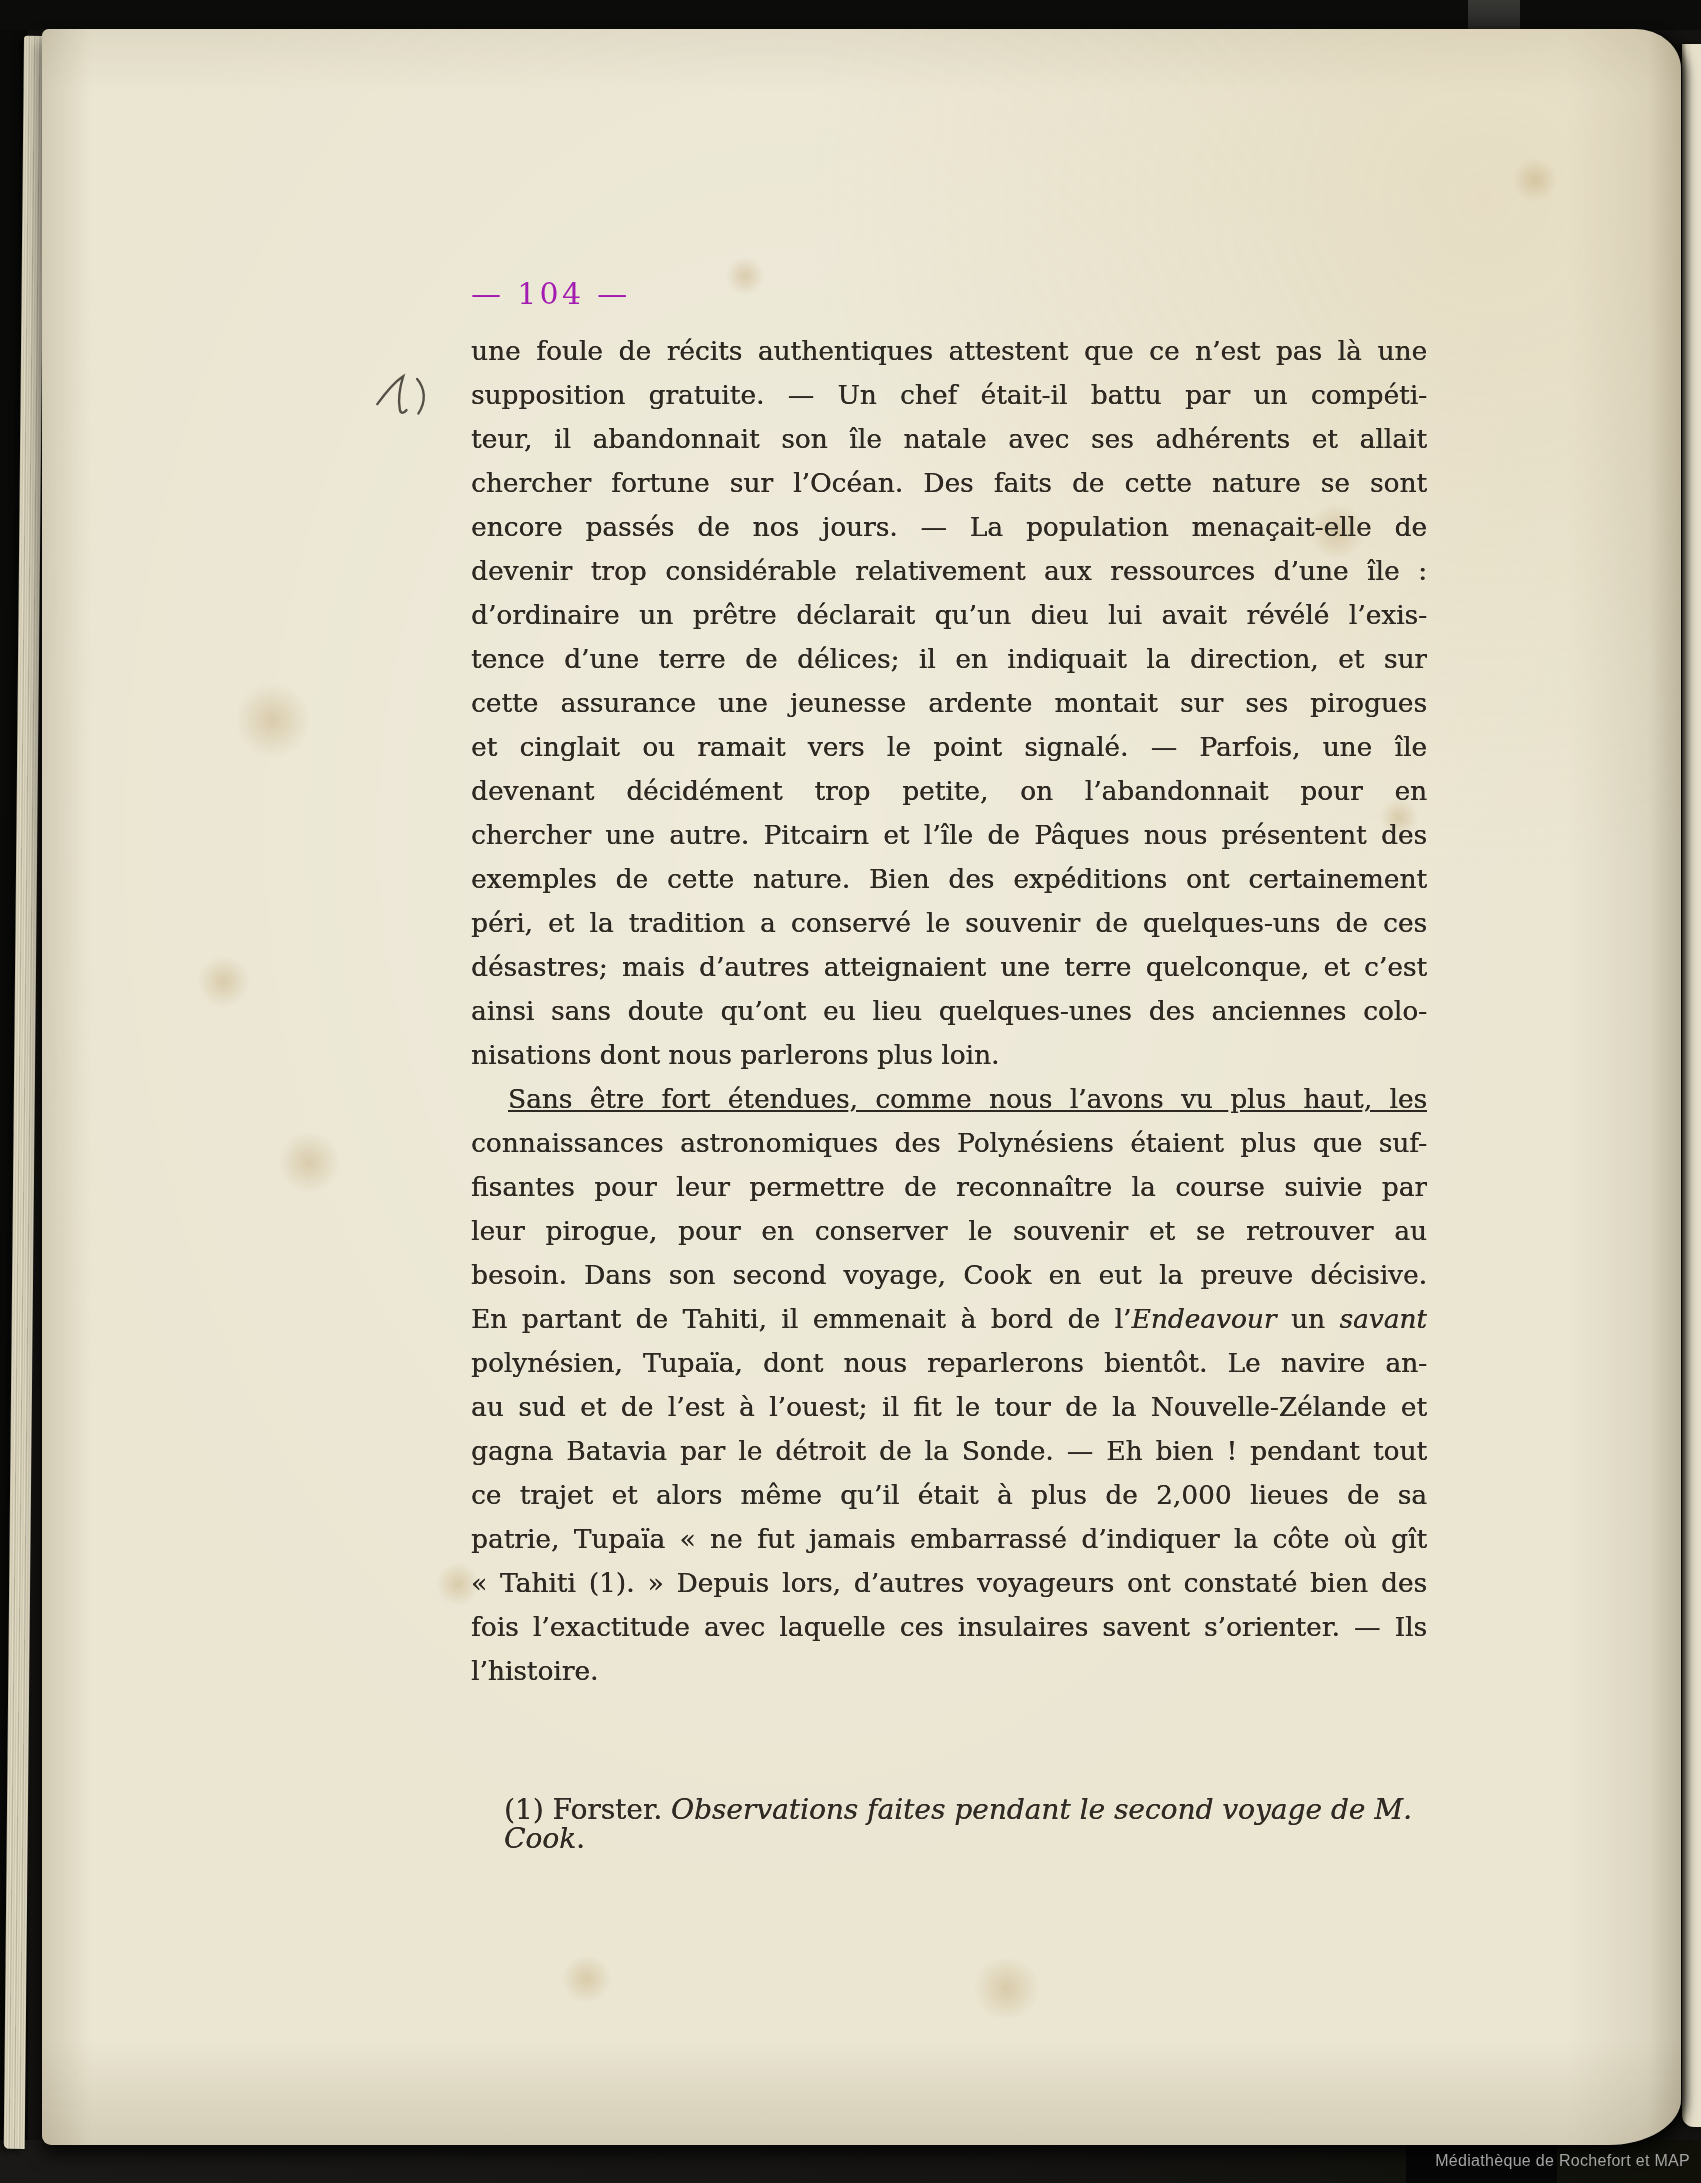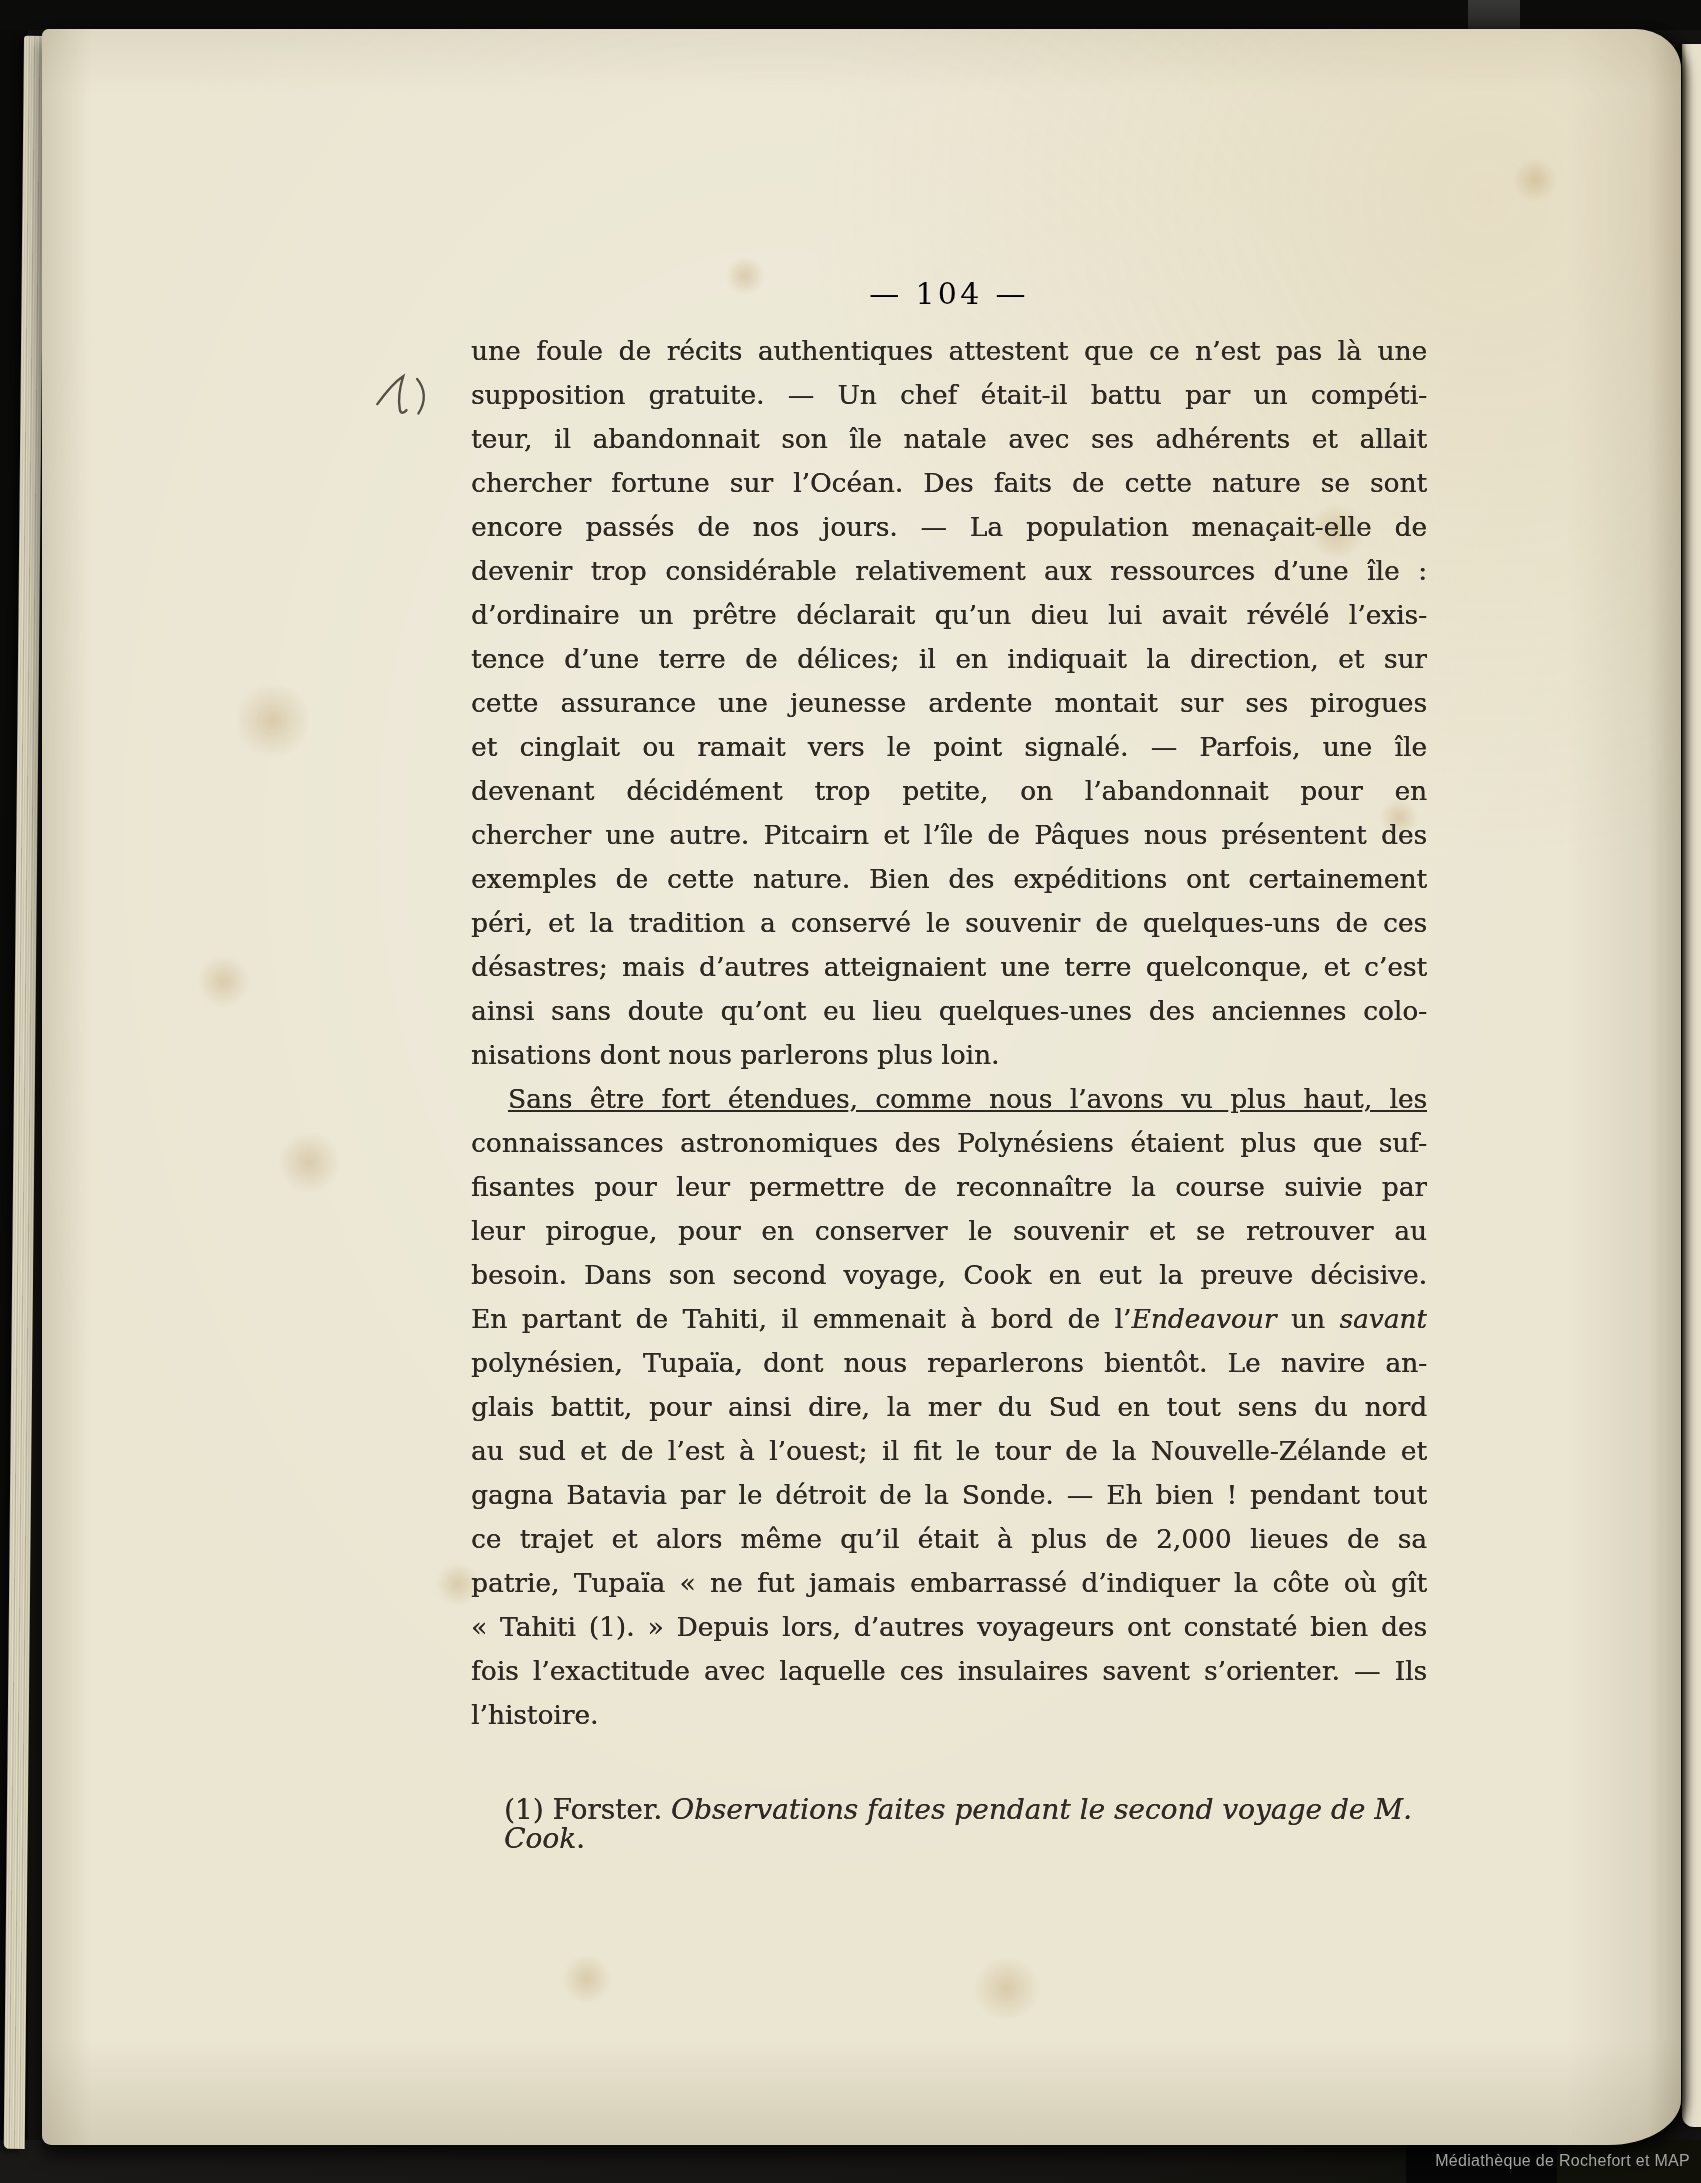--- a/index.html
+++ b/index.html
@@ -72,23 +72,23 @@
       linear-gradient(180deg, rgba(118,103,72,0.10) 0%, transparent 3%);
   }
   .spot {
     position: absolute; border-radius: 50%;
     background: radial-gradient(circle, rgba(176,140,78,0.30), rgba(176,140,78,0.0) 70%);
     filter: blur(1.3px);
     pointer-events: none;
   }
   .pagenum {
     position: absolute; left: 429px; top: 247px; width: 956px;
-    text-align: center;
+    text-align: left;
     font-size: 30px; letter-spacing: 3.3px;
-    color: #000000;
+    color: #a21caf;
   }
   .body-text {
     position: absolute; left: 429px; top: 300px; width: 956px;
     font-size: 26.4px; line-height: 44px; color: #2d2922;
     text-shadow: 0.3px 0 0 currentColor;
   }
   .line {
     height: 44px; overflow: hidden;
     text-align: justify;
     text-align-last: left;
@@ -164,21 +164,20 @@
         <div class="line j">désastres; mais d’autres atteignaient une terre quelconque, et c’est</div>
         <div class="line j">ainsi sans doute qu’ont eu lieu quelques-unes des anciennes colo-</div>
         <div class="line">nisations dont nous parlerons plus loin.</div>
         <div class="line j indent">Sans être fort étendues, comme nous l’avons vu plus haut, les</div>
         <div class="line j">connaissances astronomiques des Polynésiens étaient plus que suf-</div>
         <div class="line j">fisantes pour leur permettre de reconnaître la course suivie par</div>
         <div class="line j">leur pirogue, pour en conserver le souvenir et se retrouver au</div>
         <div class="line j">besoin. Dans son second voyage, Cook en eut la preuve décisive.</div>
         <div class="line j">En partant de Tahiti, il emmenait à bord de l’<i>Endeavour</i> un <i>savant</i></div>
         <div class="line j">polynésien, Tupaïa, dont nous reparlerons bientôt. Le navire an-</div>
-        <div class="line j">glais battit, pour ainsi dire, la mer du Sud en tout sens du nord</div>
         <div class="line j">au sud et de l’est à l’ouest; il fit le tour de la Nouvelle-Zélande et</div>
         <div class="line j">gagna Batavia par le détroit de la Sonde. — Eh bien ! pendant tout</div>
         <div class="line j">ce trajet et alors même qu’il était à plus de 2,000 lieues de sa</div>
         <div class="line j">patrie, Tupaïa « ne fut jamais embarrassé d’indiquer la côte où gît</div>
         <div class="line j">« Tahiti (1). » Depuis lors, d’autres voyageurs ont constaté bien des</div>
         <div class="line j">fois l’exactitude avec laquelle ces insulaires savent s’orienter. — Ils</div>
         <div class="line">l’histoire.</div>
       </div>
 
     <div class="footnote">(1) Forster. <i>Observations faites pendant le second voyage de M. Cook</i>.</div>

